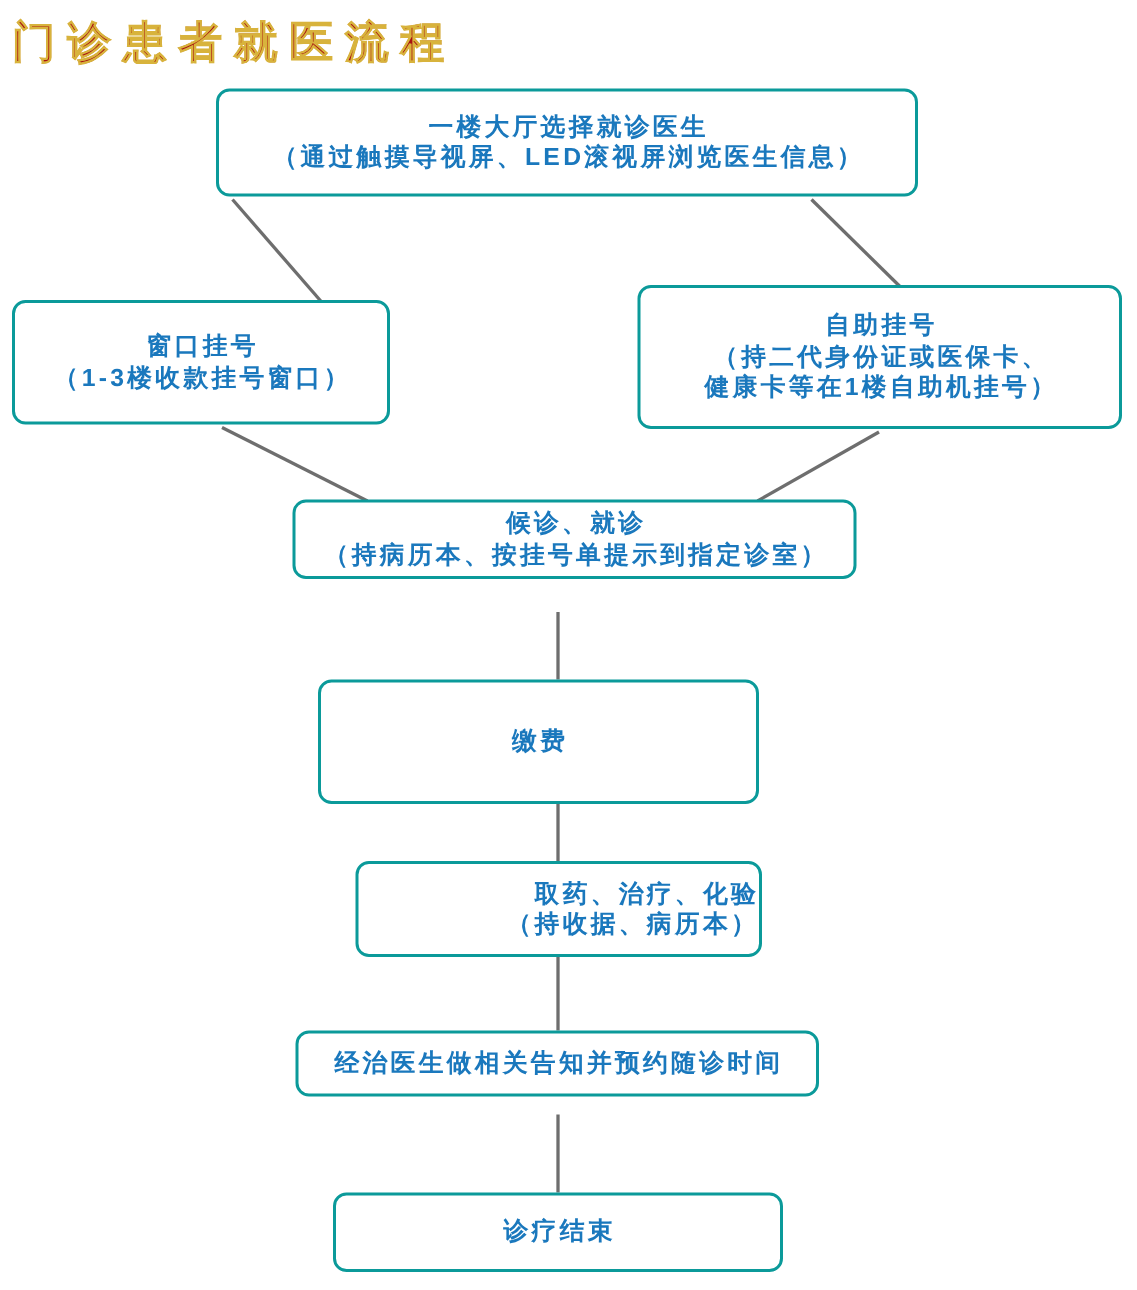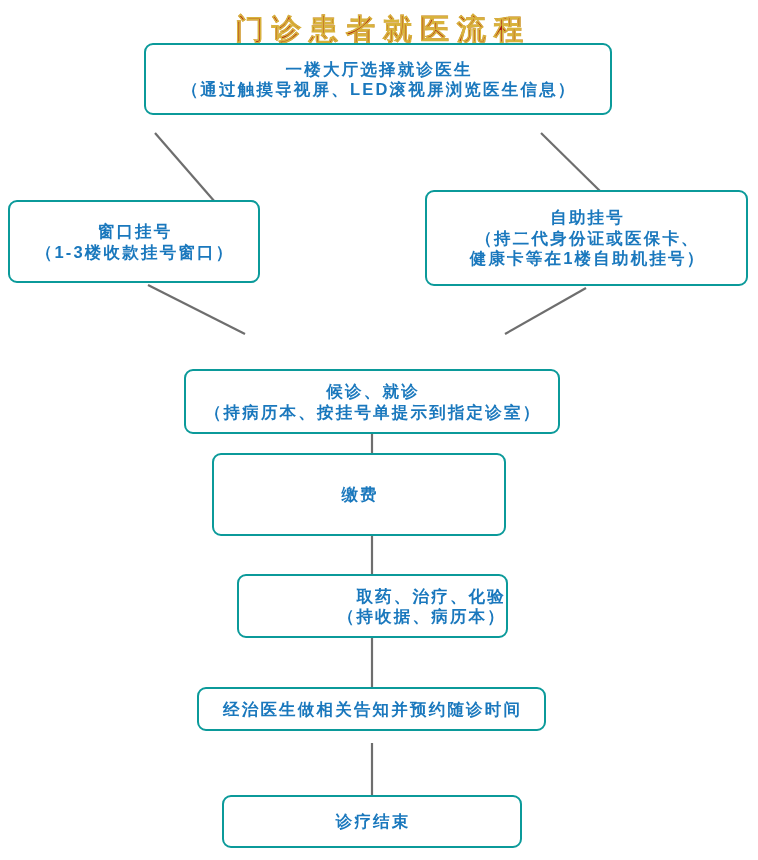--- a/index.html
+++ b/index.html
@@ -26,21 +26,21 @@
     top: 0;
     width: 758px;
     height: 860px;
     pointer-events: none;
   }
   .chart-title {
     position: absolute;
     left: 0;
     top: 12px;
     width: 758px;
-    text-align: center;
+    text-align: left;
     font-size: 29px;
     font-weight: bold;
     letter-spacing: 8px;
     text-indent: 8px;
     color: #a81111;
     -webkit-text-stroke: 0.6px #d8b33c;
     line-height: 1.2;
     white-space: nowrap;
   }
   .node {
@@ -60,24 +60,24 @@
     z-index: 2;
   }
   .node .line {
     display: block;
     white-space: nowrap;
     letter-spacing: 2.2px;
     text-indent: 2.2px;
     padding: 2px 0;
   }
   
-  .n-select      { left: 144px; top: 43px;  width: 468px; height: 72px; }
+  .n-select      { left: 144px; top: 59px;  width: 468px; height: 72px; }
   .n-window      { left: 8px;   top: 200px; width: 252px; height: 83px; }
   .n-self        { left: 425px; top: 190px; width: 323px; height: 96px; }
-  .n-wait        { left: 184px; top: 333px; width: 376px; height: 65px; margin-top: 36px; }
+  .n-wait        { left: 195px; top: 333px; width: 376px; height: 53px; }
   .n-pay         { left: 212px; top: 453px; width: 294px; height: 83px; }
   .n-medicine    { left: 237px; top: 574px; width: 271px; height: 64px; align-items: flex-end; }
   .n-inform      { left: 197px; top: 687px; width: 349px; height: 44px; }
   .n-end         { left: 222px; top: 795px; width: 300px; height: 53px; }
 
   .n-select  .line { font-size: 16.5px; }
   .n-window  .line { font-size: 16.5px; }
   .n-self    .line { font-size: 16.5px; }
   .n-wait    .line { font-size: 16.5px; }
   .n-pay     .line { font-size: 16.5px; }

